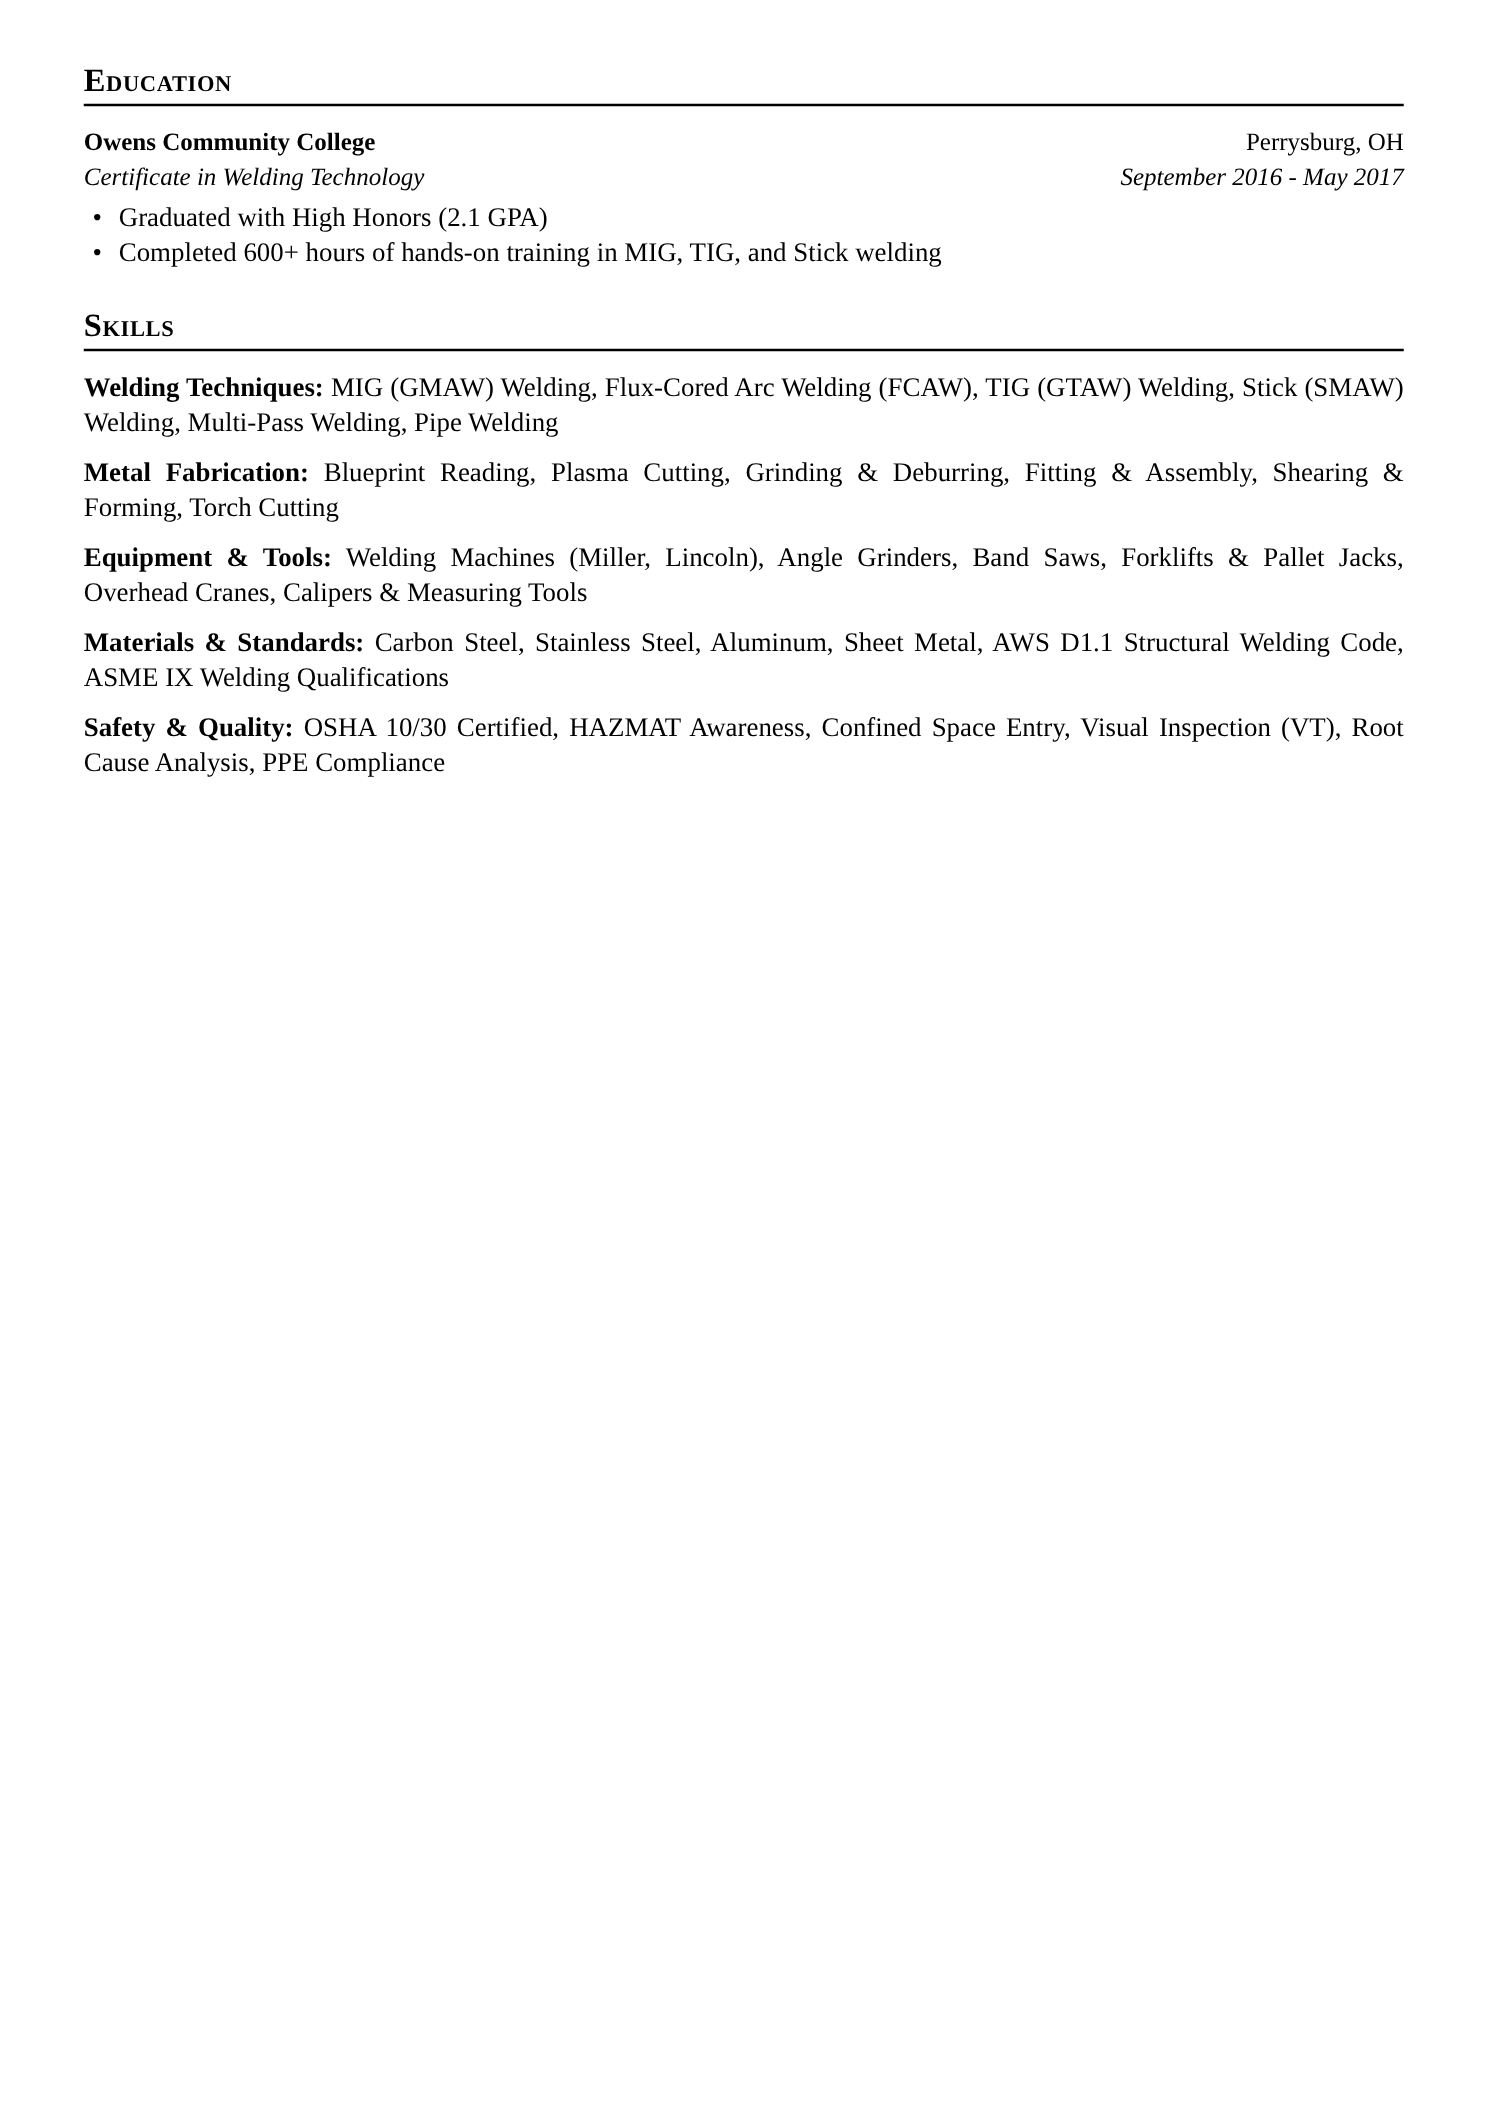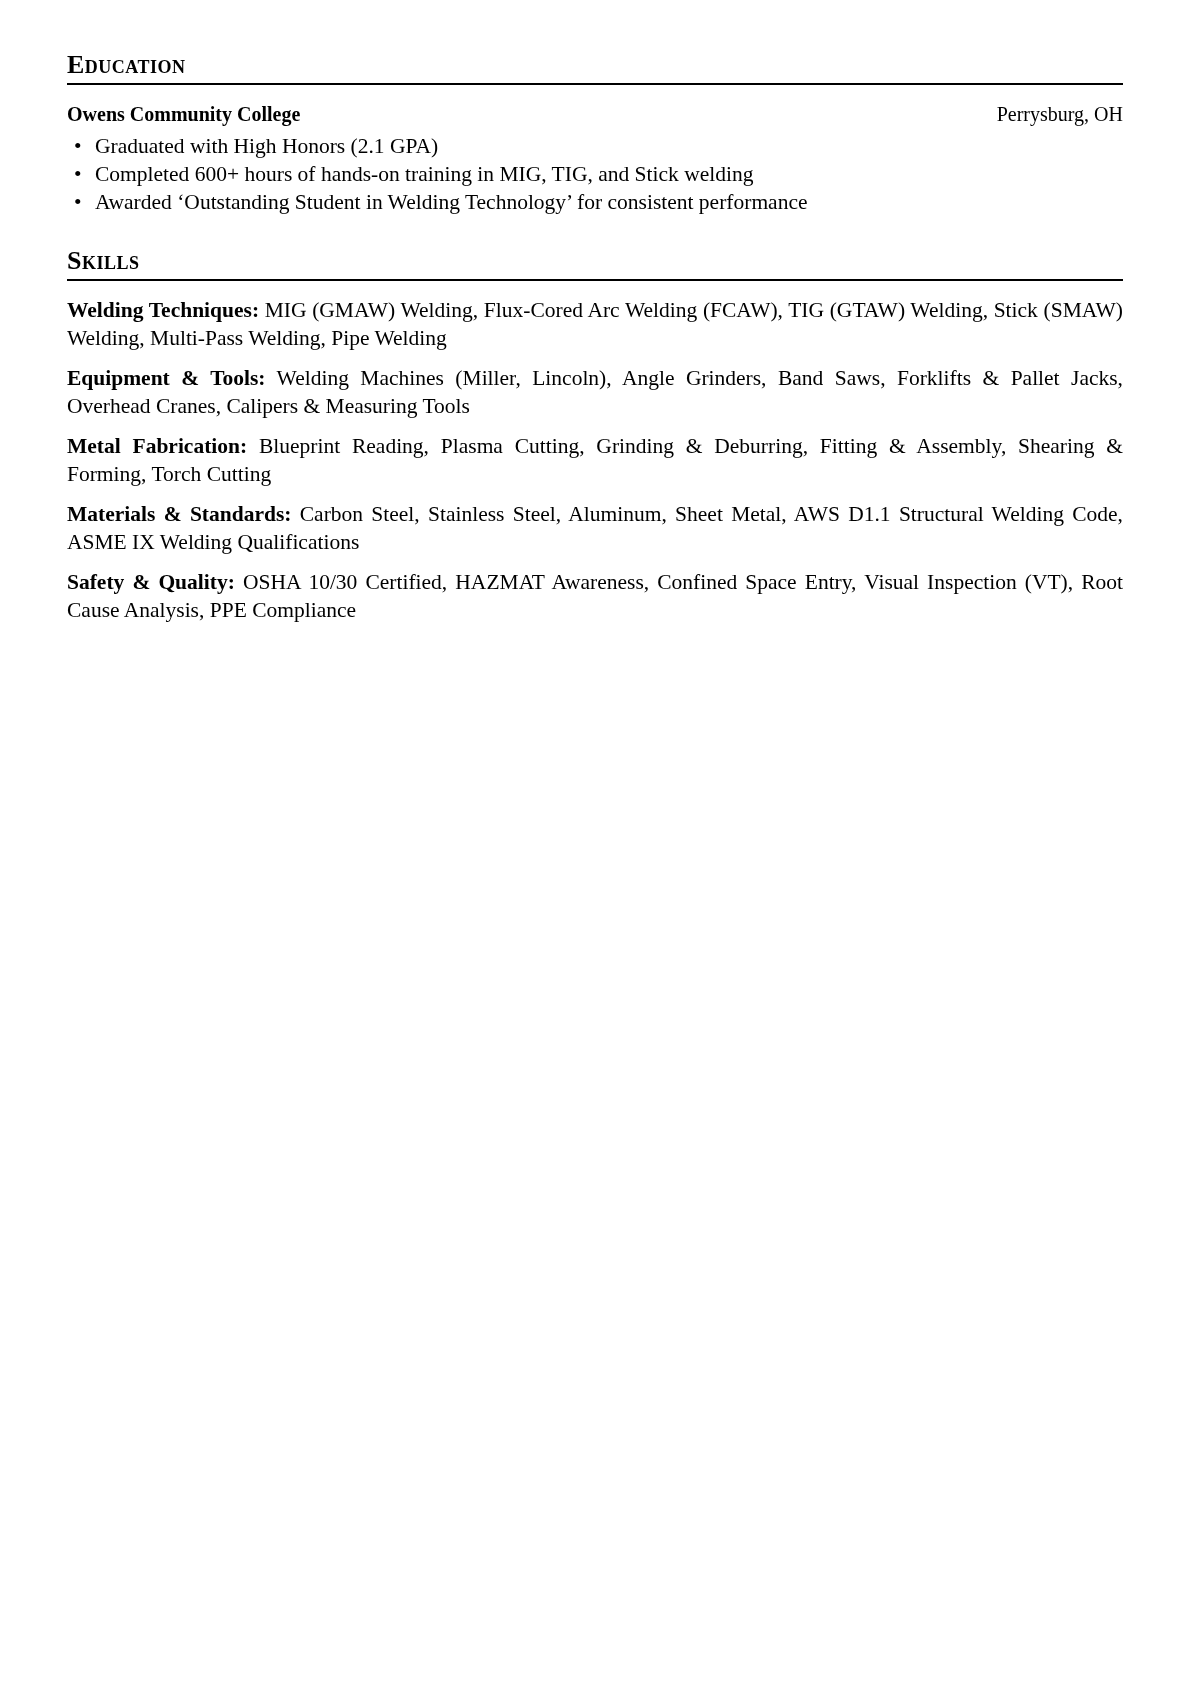--- a/index.html
+++ b/index.html
@@ -77,50 +77,51 @@
 <div class="page">
 
   <section>
     <h2 class="section-heading">Education</h2>
 
     <div class="entry-row">
       <span class="entry-institution">Owens Community College</span>
       <span class="entry-location">Perrysburg, OH</span>
     </div>
 
+    <div class="entry-row">
+      <span class="entry-degree">Certificate in Welding Technology</span>
+      <span class="entry-dates">September 2016 - May 2017</span>
+    </div>
 
     <ul class="bullet-list">
       <li>
         <span>Graduated with High Honors (2.1 GPA)</span>
       </li>
       <li>
         <span>Completed 600+ hours of hands-on training in MIG, TIG, and Stick welding</span>
-      </li>
-      <li>
-        <span>Awarded ‘Outstanding Student in Welding Technology’ for consistent performance</span>
       </li>
     </ul>
   </section>
 
   <section class="skills-section">
     <h2 class="section-heading">Skills</h2>
 
     <p class="skill-para">
       <span class="skill-label">Welding Techniques:</span>
       <span>MIG (GMAW) Welding, Flux-Cored Arc Welding (FCAW), TIG (GTAW) Welding, Stick (SMAW) Welding, Multi-Pass Welding, Pipe Welding</span>
     </p>
 
     <p class="skill-para">
-      <span class="skill-label">Equipment &amp; Tools:</span>
-      <span>Welding Machines (Miller, Lincoln), Angle Grinders, Band Saws, Forklifts &amp; Pallet Jacks, Overhead Cranes, Calipers &amp; Measuring Tools</span>
+      <span class="skill-label">Metal Fabrication:</span>
+      <span>Blueprint Reading, Plasma Cutting, Grinding &amp; Deburring, Fitting &amp; Assembly, Shearing &amp; Forming, Torch Cutting</span>
     </p>
 
     <p class="skill-para">
-      <span class="skill-label">Metal Fabrication:</span>
-      <span>Blueprint Reading, Plasma Cutting, Grinding &amp; Deburring, Fitting &amp; Assembly, Shearing &amp; Forming, Torch Cutting</span>
+      <span class="skill-label">Equipment &amp; Tools:</span>
+      <span>Welding Machines (Miller, Lincoln), Angle Grinders, Band Saws, Forklifts &amp; Pallet Jacks, Overhead Cranes, Calipers &amp; Measuring Tools</span>
     </p>
 
     <p class="skill-para">
       <span class="skill-label">Materials &amp; Standards:</span>
       <span>Carbon Steel, Stainless Steel, Aluminum, Sheet Metal, AWS D1.1 Structural Welding Code, ASME IX Welding Qualifications</span>
     </p>
 
     <p class="skill-para">
       <span class="skill-label">Safety &amp; Quality:</span>
       <span>OSHA 10/30 Certified, HAZMAT Awareness, Confined Space Entry, Visual Inspection (VT), Root Cause Analysis, PPE Compliance</span>

